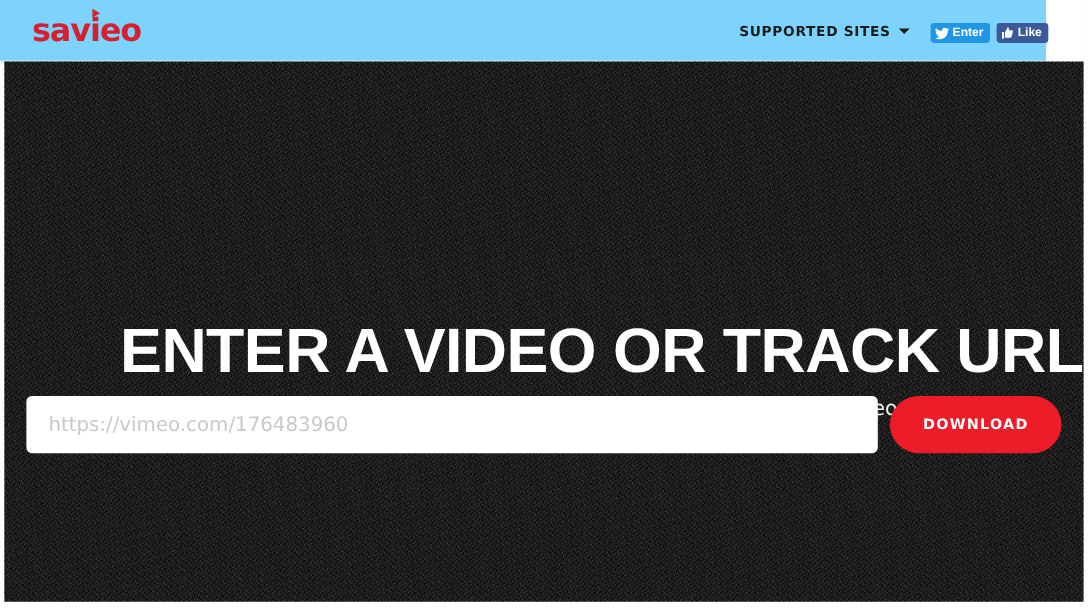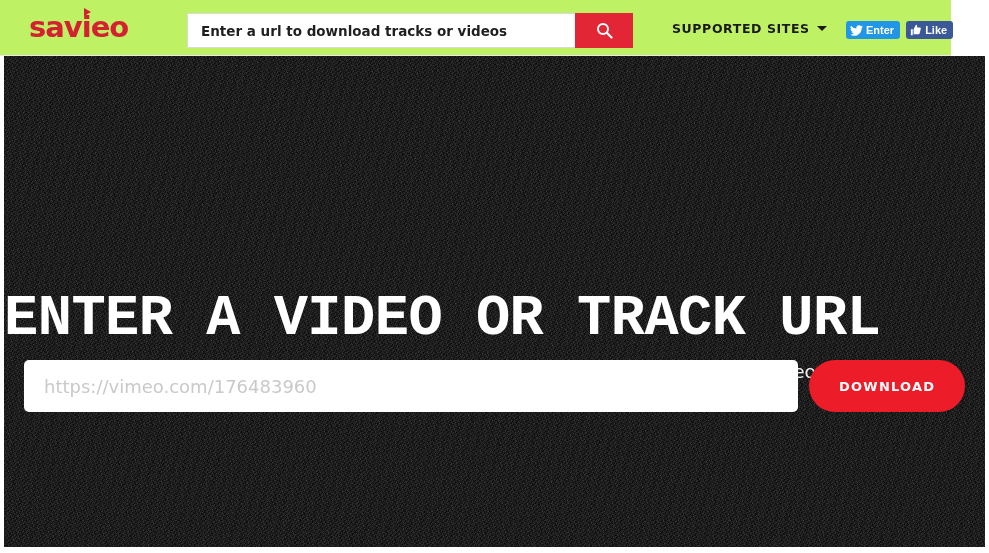--- a/index.html
+++ b/index.html
@@ -11,21 +11,21 @@
     background: #ffffff;
     font-family: "Liberation Sans", sans-serif;
   }
 
   
   #header {
     position: absolute;
     left: 0; top: 0;
     width: 951px;
     height: 56px;
-    background: #bef264;
+    background: #7dd3fc;
     border-bottom: 1px solid #e8e8e8;
   }
 
   #logo {
     position: absolute;
     left: 29px;
     top: 12px;
     font-family: "DejaVu Sans", sans-serif;
     font-size: 29px;
     font-weight: bold;
@@ -172,22 +172,22 @@
     position: relative;
     z-index: 2;
     width: 100%;
     height: 100%;
   }
 
   #hero-title {
     position: absolute;
     left: 0; right: 0;
     top: 230px;
-    text-align: left;
-    font-family: Liberation Mono, monospace;
+    text-align: right;
+    font-family: Liberation Sans, sans-serif;
     font-size: 57px;
     font-weight: bold;
     color: #ffffff;
     letter-spacing: -0.5px;
     line-height: 66px;
     white-space: nowrap;
   }
 
   #hero-subtitle {
     position: absolute;
@@ -245,31 +245,20 @@
 </head>
 <body>
 
 <div id="header">
 
   <div id="logo">
     <span>savieo</span>
     <span class="play-mark"></span>
   </div>
 
-  <form id="header-search">
-    <input id="header-search-input" type="text" placeholder="Enter a url to download tracks or videos" style="">
-    <button id="header-search-button" type="submit">
-      <span>
-        <svg width="17" height="17" viewBox="0 0 17 17" aria-hidden="true">
-          <circle cx="7" cy="7" r="5" fill="none" stroke="#ffffff" stroke-width="2"></circle>
-          <line x1="10.8" y1="10.8" x2="15.5" y2="15.5" stroke="#ffffff" stroke-width="2.2" stroke-linecap="round"></line>
-        </svg>
-      </span>
-    </button>
-  </form>
 
   <div id="supported-sites">
     <span>SUPPORTED SITES</span>
     <span class="caret-down"></span>
   </div>
 
   <div id="social">
     <div id="twitter-follow" class="social-btn">
       <span>
         <svg width="13" height="11" viewBox="0 0 16 13" aria-hidden="true">

